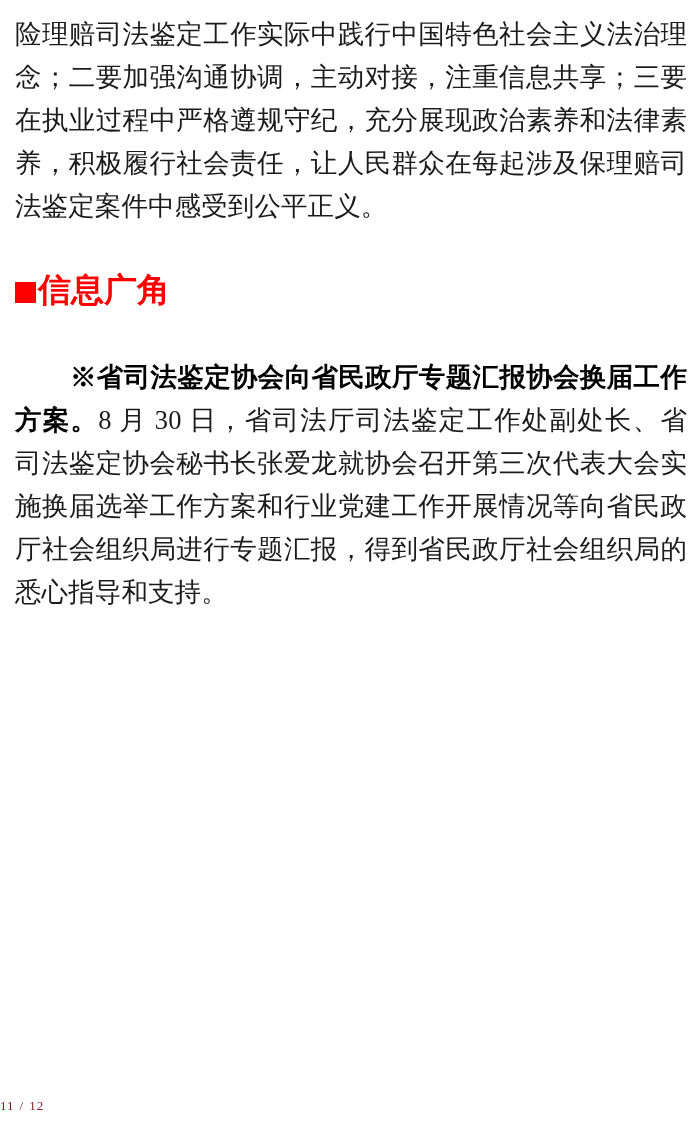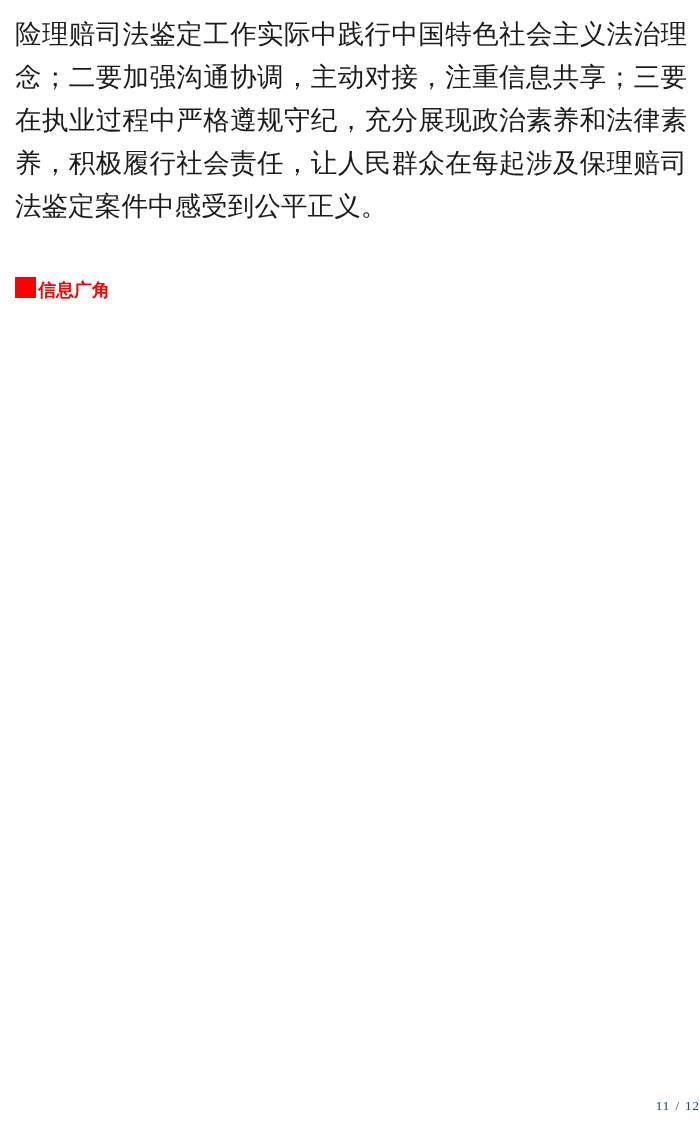--- a/index.html
+++ b/index.html
@@ -44,21 +44,21 @@
   #para-carryover {
     top: 13px;
   }
 
   
   .section-heading {
     position: absolute;
     left: 15px;
     top: 273px;
     color: #ff0000;
-    font-size: 18px;
+    font-size: 33px;
     line-height: 34px;
     font-weight: 700;
     font-family: "DejaVu Sans", "Liberation Sans", sans-serif;
     white-space: nowrap;
     letter-spacing: 0px;
   }
   .section-heading .sq {
     display: inline-block;
     width: 21px;
     height: 21px;
@@ -84,42 +84,43 @@
   .news-title {
     font-weight: 700;
     color: #000000;
   }
 
   .page-footer {
     position: absolute;
     left: 0;
     top: 1098px;
     width: 700px;
-    text-align: right;
+    text-align: left;
     font-size: 13px;
-    color: #0c4a6e;
+    color: #7f1d1d;
     font-family: "Liberation Serif", "DejaVu Serif", serif;
     letter-spacing: 1px;
   }
   .page-footer .sep { padding: 0 5px; }
 </style>
 </head>
 <body>
 
 <div class="page">
 
   <div class="body-text" id="para-carryover">险理赔司法鉴定工作实际中践行中国特色社会主义法治理念；二要加强沟通协调，主动对接，注重信息共享；三要在执业过程中严格遵规守纪，充分展现政治素养和法律素养，积极履行社会责任，让人民群众在每起涉及保理赔司法鉴定案件中感受到公平正义。</div>
 
   <div class="section-heading">
     <span class="sq"></span><span class="htext">信息广角</span>
   </div>
 
   <div class="body-text" id="news-block">
 
 
+    <p class="news-item"><span class="news-title">※</span><span class="news-title">省司法鉴定协会向省民政厅专题汇报协会换届工作方案</span><span class="news-title">。</span><span>8 月 30 日，省司法厅司法鉴定工作处副处长、省司法鉴定协会秘书长张爱龙就协会召开第三次代表大会实施换届选举工作方案和行业党建工作开展情况等向省民政厅社会组织局进行专题汇报，得到省民政厅社会组织局的悉心指导和支持。</span></p>
 
 
   </div>
 
   <div class="page-footer">
     <span>11</span><span class="sep">/</span><span>12</span>
   </div>
 
 </div>
 

